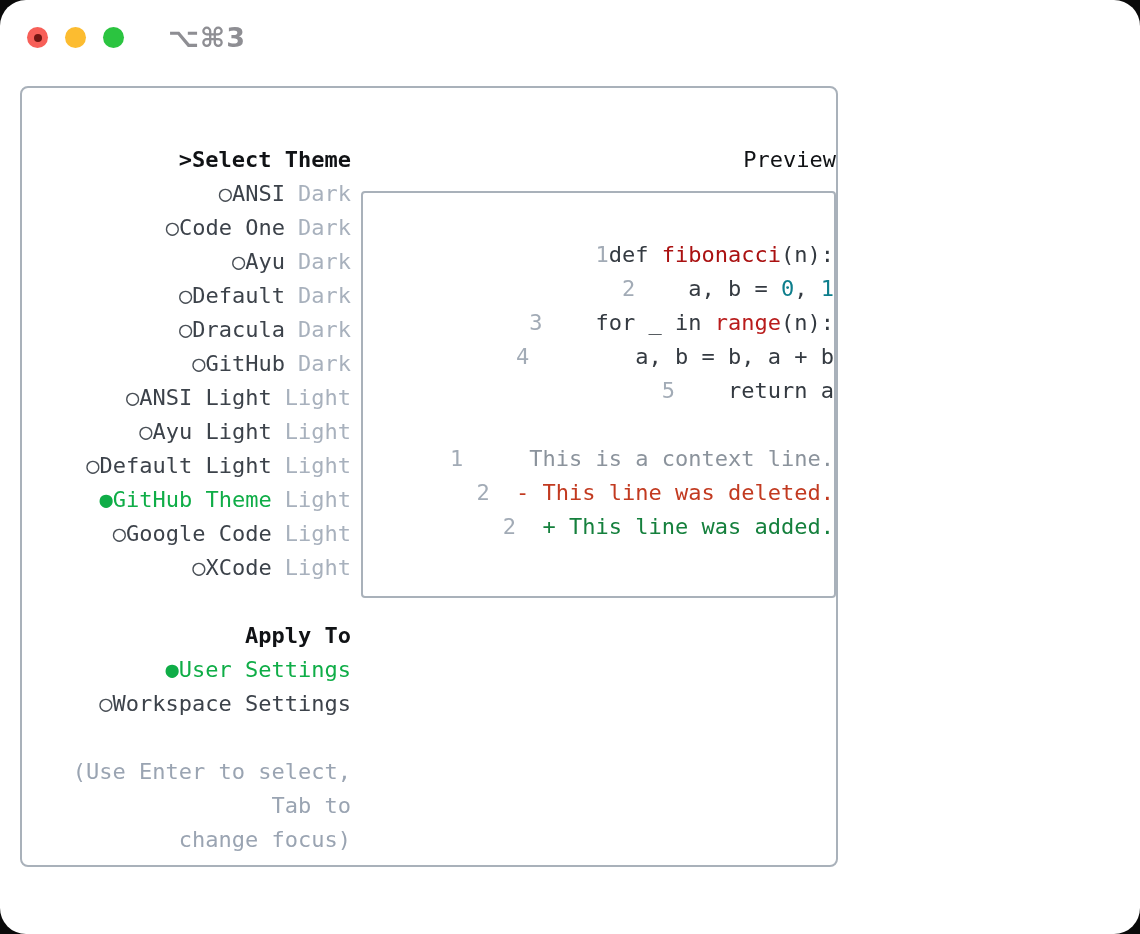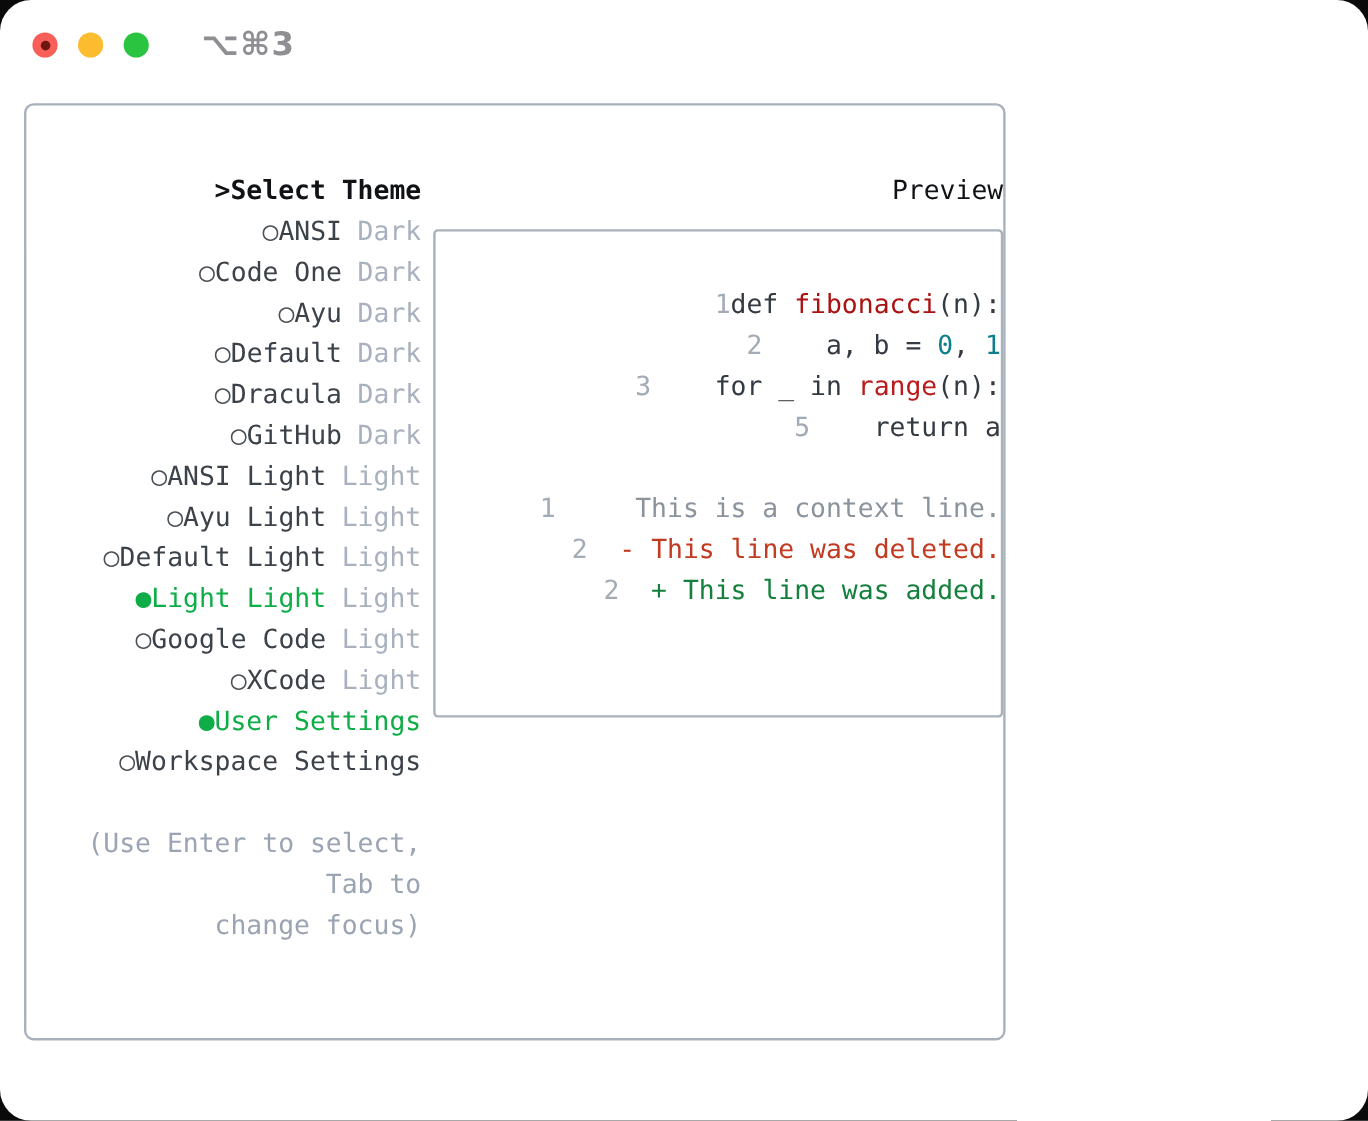--- a/index.html
+++ b/index.html
@@ -107,27 +107,28 @@
   <div class="row theme-row"><span class="marker">○</span><span class="name">Dracula</span><span class="tag">Dark</span></div>
 
   <div class="row theme-row"><span class="marker">○</span><span class="name">GitHub</span><span class="tag">Dark</span></div>
 
   <div class="row theme-row"><span class="marker">○</span><span class="name">ANSI Light</span><span class="tag">Light</span></div>
 
   <div class="row theme-row"><span class="marker">○</span><span class="name">Ayu Light</span><span class="tag">Light</span></div>
 
   <div class="row theme-row"><span class="marker">○</span><span class="name">Default Light</span><span class="tag">Light</span></div>
 
-  <div class="row theme-row selected"><span class="marker">●</span><span class="name">Light Light</span><span class="tag">Light</span></div>
+  <div class="row theme-row selected"><span class="marker">●</span><span class="name">GitHub Theme</span><span class="tag">Light</span></div>
 
   <div class="row theme-row"><span class="marker">○</span><span class="name">Google Code</span><span class="tag">Light</span></div>
 
   <div class="row theme-row"><span class="marker">○</span><span class="name">XCode</span><span class="tag">Light</span></div>
 </div>
 
+      <div class="row hdr apply-hdr"><span class="marker"></span><span class="label">Apply To</span></div>
 
       <div id="apply-list">
   <div class="row apply-row selected"><span class="marker">●</span><span class="name">User Settings</span></div>
 
   <div class="row apply-row"><span class="marker">○</span><span class="name">Workspace Settings</span></div>
 </div>
 
       <div class="hint">
         <div>(Use Enter to select, Tab to</div>
         <div>change focus)</div>
@@ -136,20 +137,21 @@
 
     <div class="col-right">
       <div class="preview-heading">Preview</div>
       <div class="preview-box" id="preview-box">
   <div class="pline"><span class="ln">1</span><span class="code-content"><span class="seg-code">def </span><span class="seg-func">fibonacci</span><span class="seg-code">(n):</span></span></div>
 
   <div class="pline"><span class="ln">2</span><span class="code-content"><span class="seg-code">    a, b = </span><span class="seg-num">0</span><span class="seg-code">, </span><span class="seg-num">1</span></span></div>
 
   <div class="pline"><span class="ln">3</span><span class="code-content"><span class="seg-code">    for _ in </span><span class="seg-builtin">range</span><span class="seg-code">(n):</span></span></div>
 
+  <div class="pline"><span class="ln">4</span><span class="code-content"><span class="seg-code">        a, b = b, a + b</span></span></div>
 
   <div class="pline"><span class="ln">5</span><span class="code-content"><span class="seg-code">    return a</span></span></div>
 
   <div class="pline"><span class="ln"></span><span class="code-content"></span></div>
 
   <div class="pline"><span class="ln">1</span><span class="code-content"><span class="seg-context">     This is a context line.</span></span></div>
 
   <div class="pline"><span class="ln">2</span><span class="code-content"><span class="seg-del">  - This line was deleted.</span></span></div>
 
   <div class="pline"><span class="ln">2</span><span class="code-content"><span class="seg-add">  + This line was added.</span></span></div>

